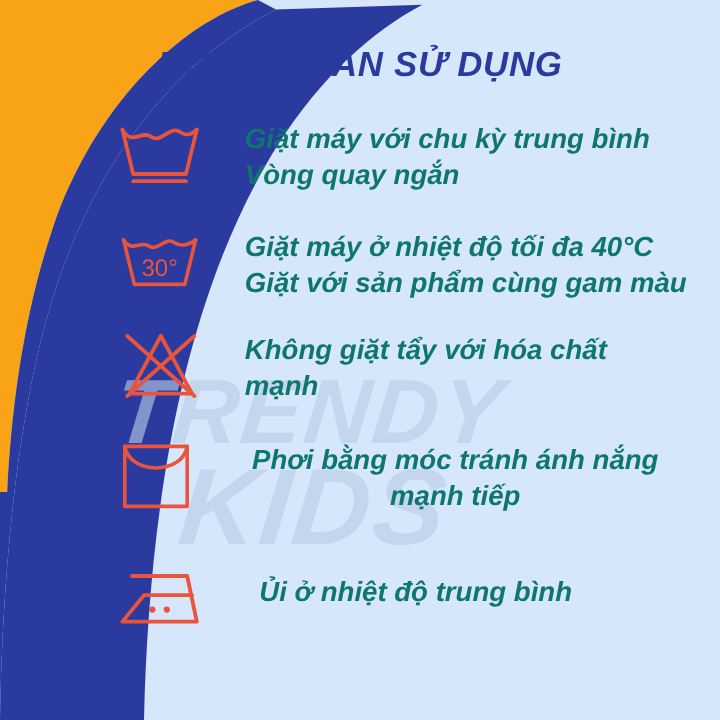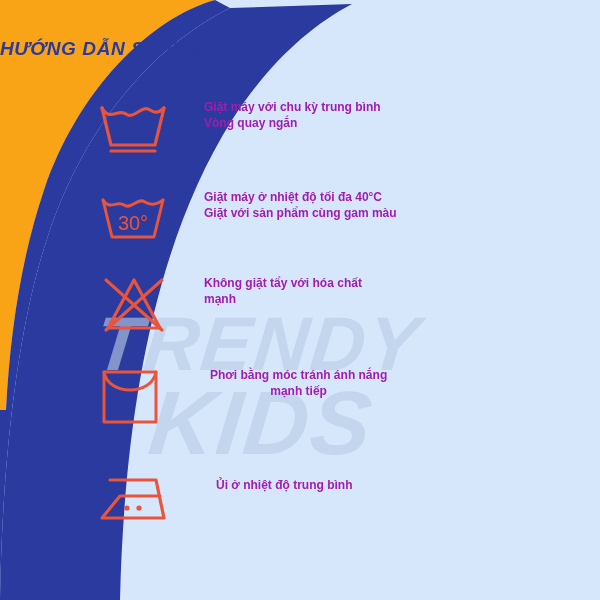--- a/index.html
+++ b/index.html
@@ -53,22 +53,23 @@
     font-size: 90px;
     transform: skewX(-6deg);
   }
 
   
   .title {
     position: absolute;
     left: 0;
     top: 38px;
     width: 600px;
+    text-align: center;
     color: #2a3a9e;
-    font-size: 19px;
+    font-size: 29px;
     font-weight: bold;
     font-style: italic;
     letter-spacing: 0.6px;
   }
 
   
   .rows {
     position: absolute;
     left: 0;
     top: 96px;
@@ -86,23 +87,24 @@
     left: 98px;
     top: 0;
     width: 84px;
     height: 66px;
     display: flex;
     align-items: center;
     justify-content: flex-start;
   }
   .row-text {
     margin-left: 104px;
-    color: #a21caf;
-    font-size: 12px;
+    color: #0f766e;
+    font-size: 23px;
     font-weight: bold;
+    font-style: italic;
     line-height: 1.32;
     padding-top: 4px;
   }
   .row-text .l2 { display: block; }
 
   
   .row-1 { height: 90px; }
   .row-2 { height: 86px; }
   .row-3 { height: 92px; }
   .row-4 { height: 98px; }

